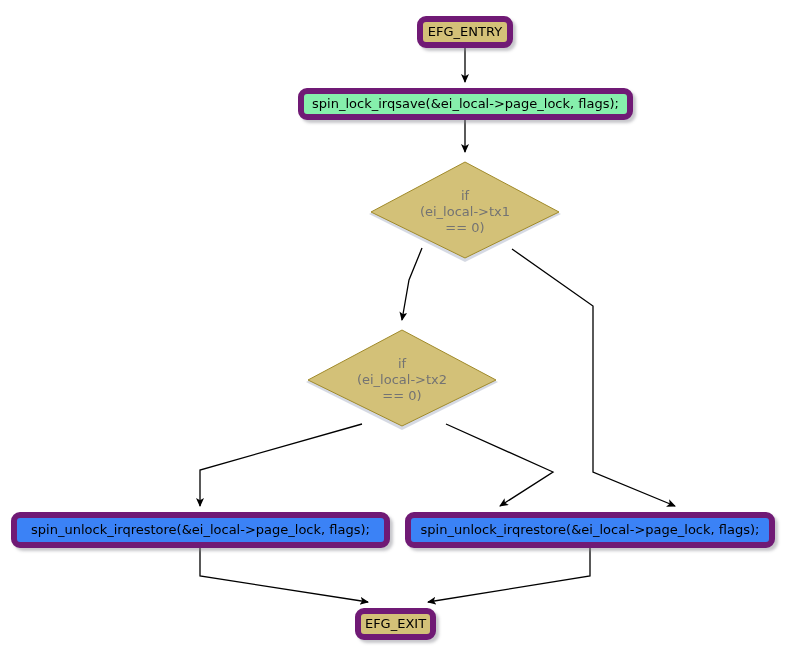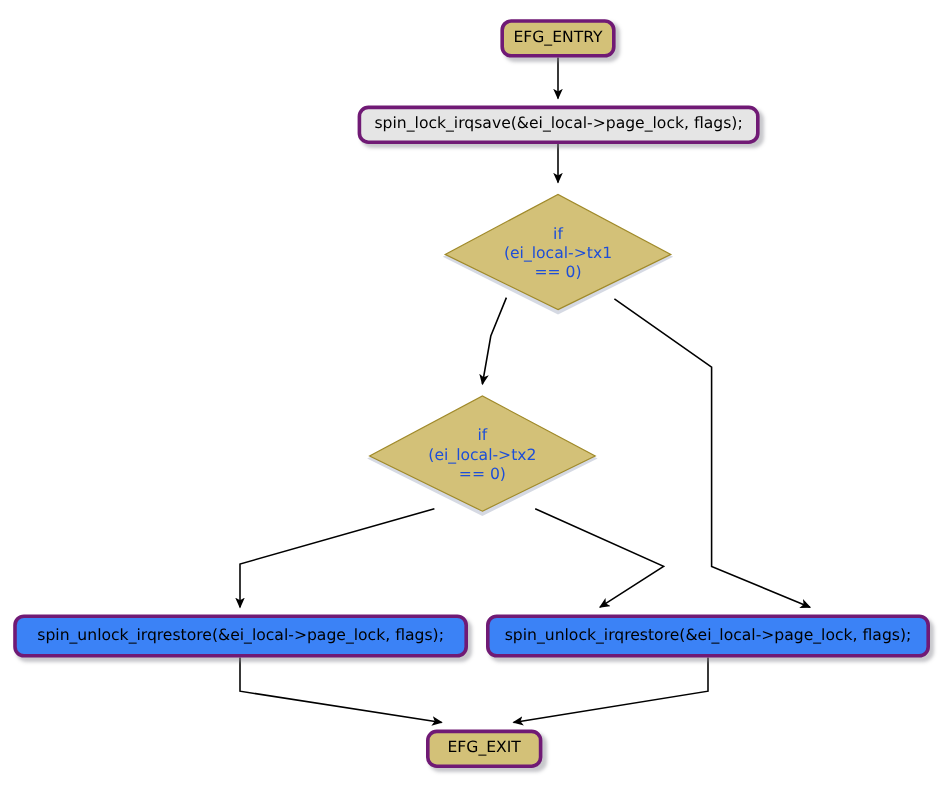--- a/index.html
+++ b/index.html
@@ -30,32 +30,32 @@
     box-sizing: border-box;
     display: flex;
     align-items: center;
     justify-content: center;
     text-align: center;
     color: #000000;
     white-space: nowrap;
   }
   
   .rect-node {
-    border: 3px solid #701a75;
+    border: 6px solid #701a75;
     border-radius: 9px;
     box-shadow: 3px 3px 3px rgba(130,130,140,0.45);
     font-size: 13px;
     line-height: 1.1;
     padding: 0 10px;
   }
   .terminal {
     background: #d3c178;
   }
   .stmt-red {
-    background: #e5e5e5;
+    background: #86efac;
   }
   .stmt-green {
     background: #3b82f6;
   }
   
   .diamond-wrap {
     position: absolute;
   }
   .diamond-shape {
     position: absolute;
@@ -68,21 +68,21 @@
     position: absolute;
     left: 0;
     top: 0;
     width: 100%;
     height: 100%;
     display: flex;
     align-items: center;
     justify-content: center;
     font-size: 13px;
     line-height: 1.25;
-    color: #1d4ed8;
+    color: #737373;
     text-align: center;
     white-space: pre;
   }
 </style>
 </head>
 <body>
 
 <div id="canvas">
 
   <svg id="edge-layer" viewBox="0 0 791 656" xmlns="http://www.w3.org/2000/svg">
@@ -132,17 +132,17 @@
   </div>
 
   <div class="node rect-node stmt-green" style="left: 11px; top: 512px; width: 379px; height: 36px;">
     <span>spin_unlock_irqrestore(&amp;ei_local-&gt;page_lock, flags);</span>
   </div>
 
   <div class="node rect-node stmt-green" style="left: 405px; top: 512px; width: 370px; height: 36px;">
     <span>spin_unlock_irqrestore(&amp;ei_local-&gt;page_lock, flags);</span>
   </div>
 
-  <div class="node rect-node terminal" style="left: 355px; top: 608px; width: 97px; height: 32px;">
+  <div class="node rect-node terminal" style="left: 355px; top: 608px; width: 81px; height: 32px;">
     <span>EFG_EXIT</span>
   </div>
 
 </div>
 
 </body></html>

